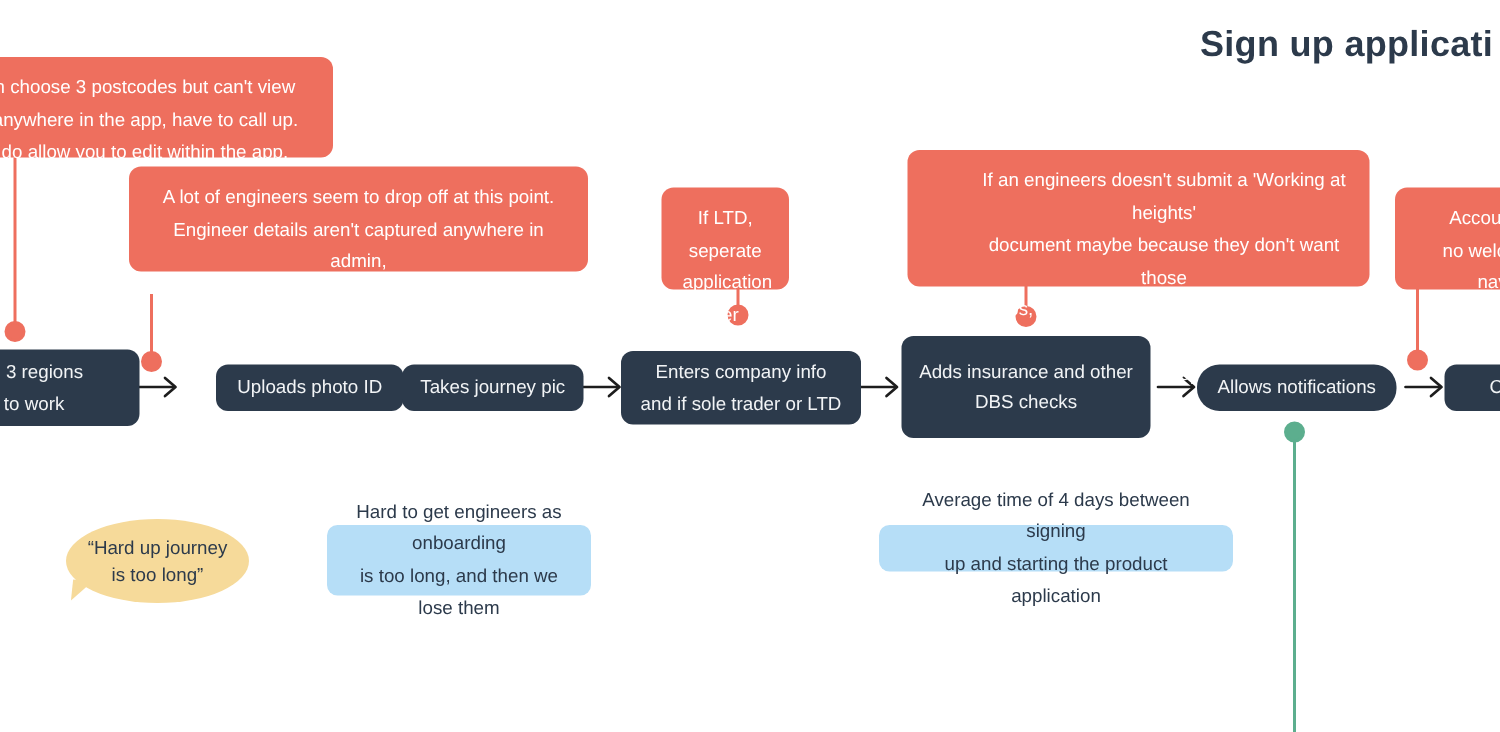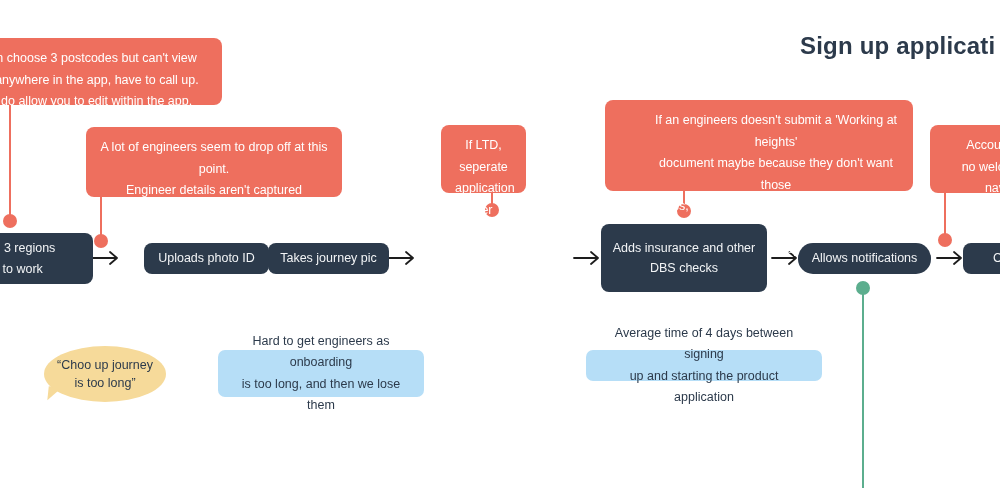--- a/index.html
+++ b/index.html
@@ -19,21 +19,21 @@
     position: absolute;
     left: 0; top: 0;
     width: 1000px;
     height: 488px;
   }
 
   
   .page-title {
     position: absolute;
     left: 800px;
-    top: 32px;
+    top: 16px;
     font-size: 24px;
     font-weight: bold;
     color: #2c3a4b;
     letter-spacing: 0.2px;
     white-space: nowrap;
   }
 
   
   .callout {
     position: absolute;
@@ -161,21 +161,21 @@
   </svg>
 
   <div class="page-title">Sign up applicati</div>
 
   <div class="callout" style="left:-42px; top:38px; width:264px; height:67px;">
     <div>can choose 3 postcodes but can't view</div>
     <div>m anywhere in the app, have to call up.</div>
     <div>le do allow you to edit within the app.</div>
   </div>
 
-  <div class="callout" style="left:86px; top:127px; width:256px; height:70px;">
+  <div class="callout" style="left:86px; top:111px; width:306px; height:70px;">
     <div>A lot of engineers seem to drop off at this point.</div>
     <div>Engineer details aren't captured anywhere in admin,</div>
     <div>yet seems to be captured behind the scenes</div>
   </div>
 
   <div class="callout" style="left:441px; top:125px; width:85px; height:68px;">
     <div>If LTD, seperate</div>
     <div>application per</div>
     <div>engineer?</div>
   </div>
@@ -201,51 +201,57 @@
   </div>
 
   <div class="node" style="left:118px; top:243px; width:125px; height:31px;margin-left:26px;">
     <div>Uploads photo ID</div>
   </div>
 
   <div class="node" style="left:268px; top:243px; width:121px; height:31px;">
     <div>Takes journey pic</div>
   </div>
 
+  <div class="node" style="left:414px; top:234px; width:160px; height:49px;">
+    <div>
+      <div>Enters company info</div>
+      <div>and if sole trader or LTD</div>
+    </div>
+  </div>
 
   <div class="node" style="left:601px; top:224px; width:166px; height:68px;">
     <div>
       <div>Adds insurance and other</div>
       <div>DBS checks</div>
     </div>
   </div>
 
   <div class="node" style="left:798px; top:243px; width:133px; height:31px;border-radius:15px;">
     <div>Allows notifications</div>
   </div>
 
   <div class="node" style="left:963px; top:243px; width:90px; height:31px;">
     <div>Choo</div>
   </div>
 
-  <div class="insight" style="left:218px; top:350px; width:206px; height:47px;">
+  <div class="insight" style="left:218px; top:350px; width:176px; height:47px;">
     <div>
       <div>Hard to get engineers as onboarding</div>
       <div>is too long, and then we lose them</div>
     </div>
   </div>
 
   <div class="insight" style="left:586px; top:350px; width:236px; height:31px;">
     <div>
       <div>Average time of 4 days between signing</div>
       <div>up and starting the product application</div>
     </div>
   </div>
 
   <div class="quote-tail" style="left:48px; top:387px;"></div>
   <div class="quote-bubble" style="left:44px; top:346px; width:122px; height:56px;">
     <div>
-      <div>“Choo up journey</div>
+      <div>“Hard up journey</div>
       <div>is too long”</div>
     </div>
   </div>
 
 </div>
 
 </body></html>

